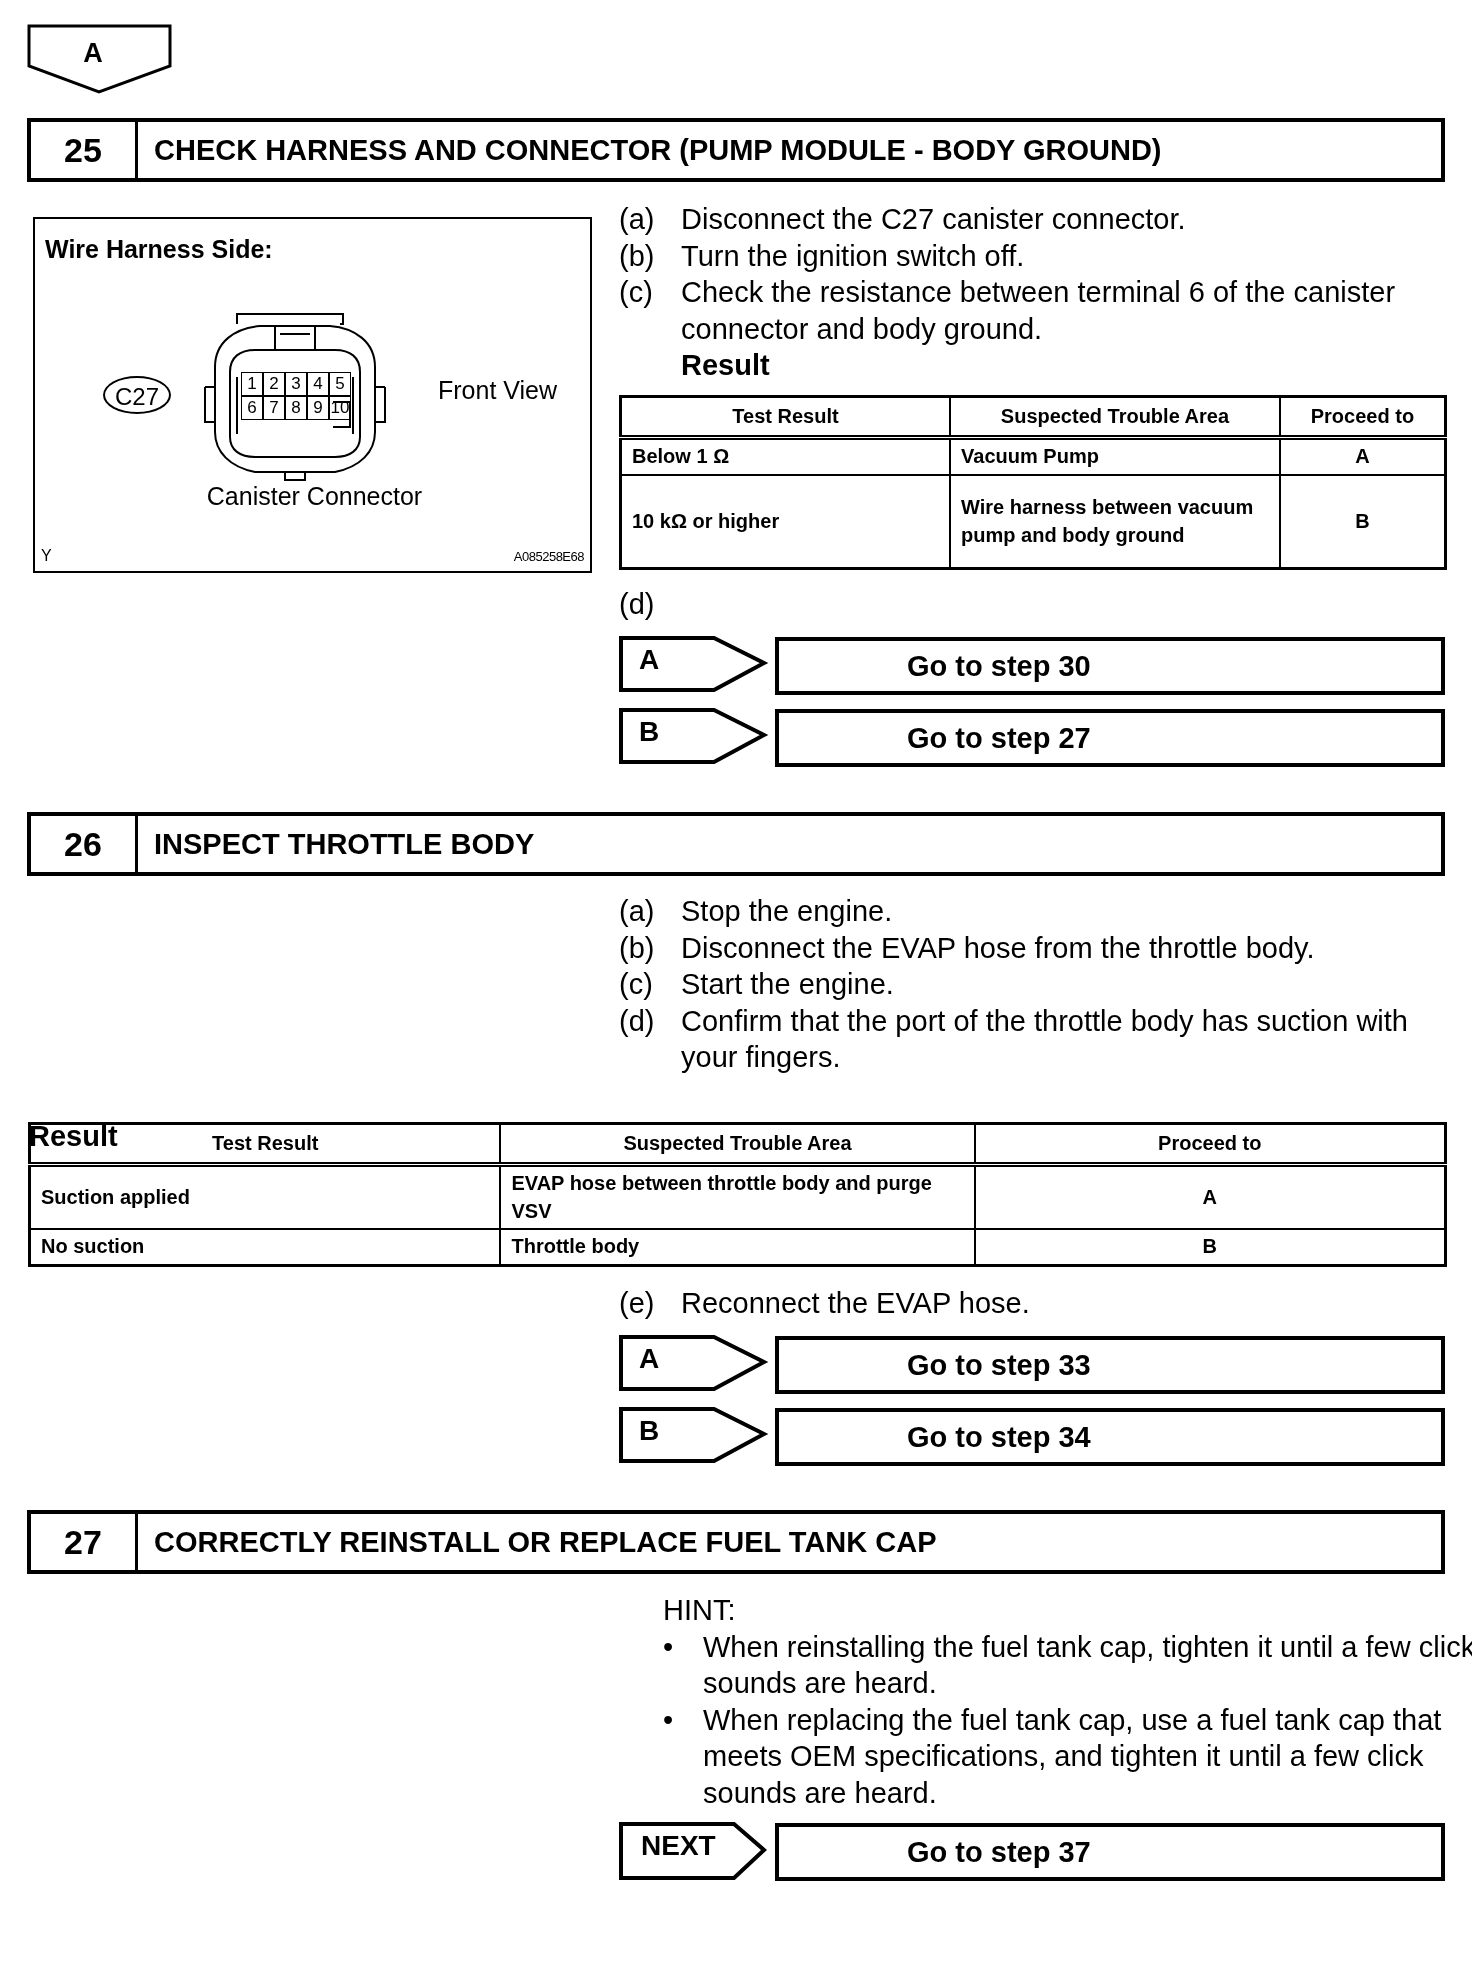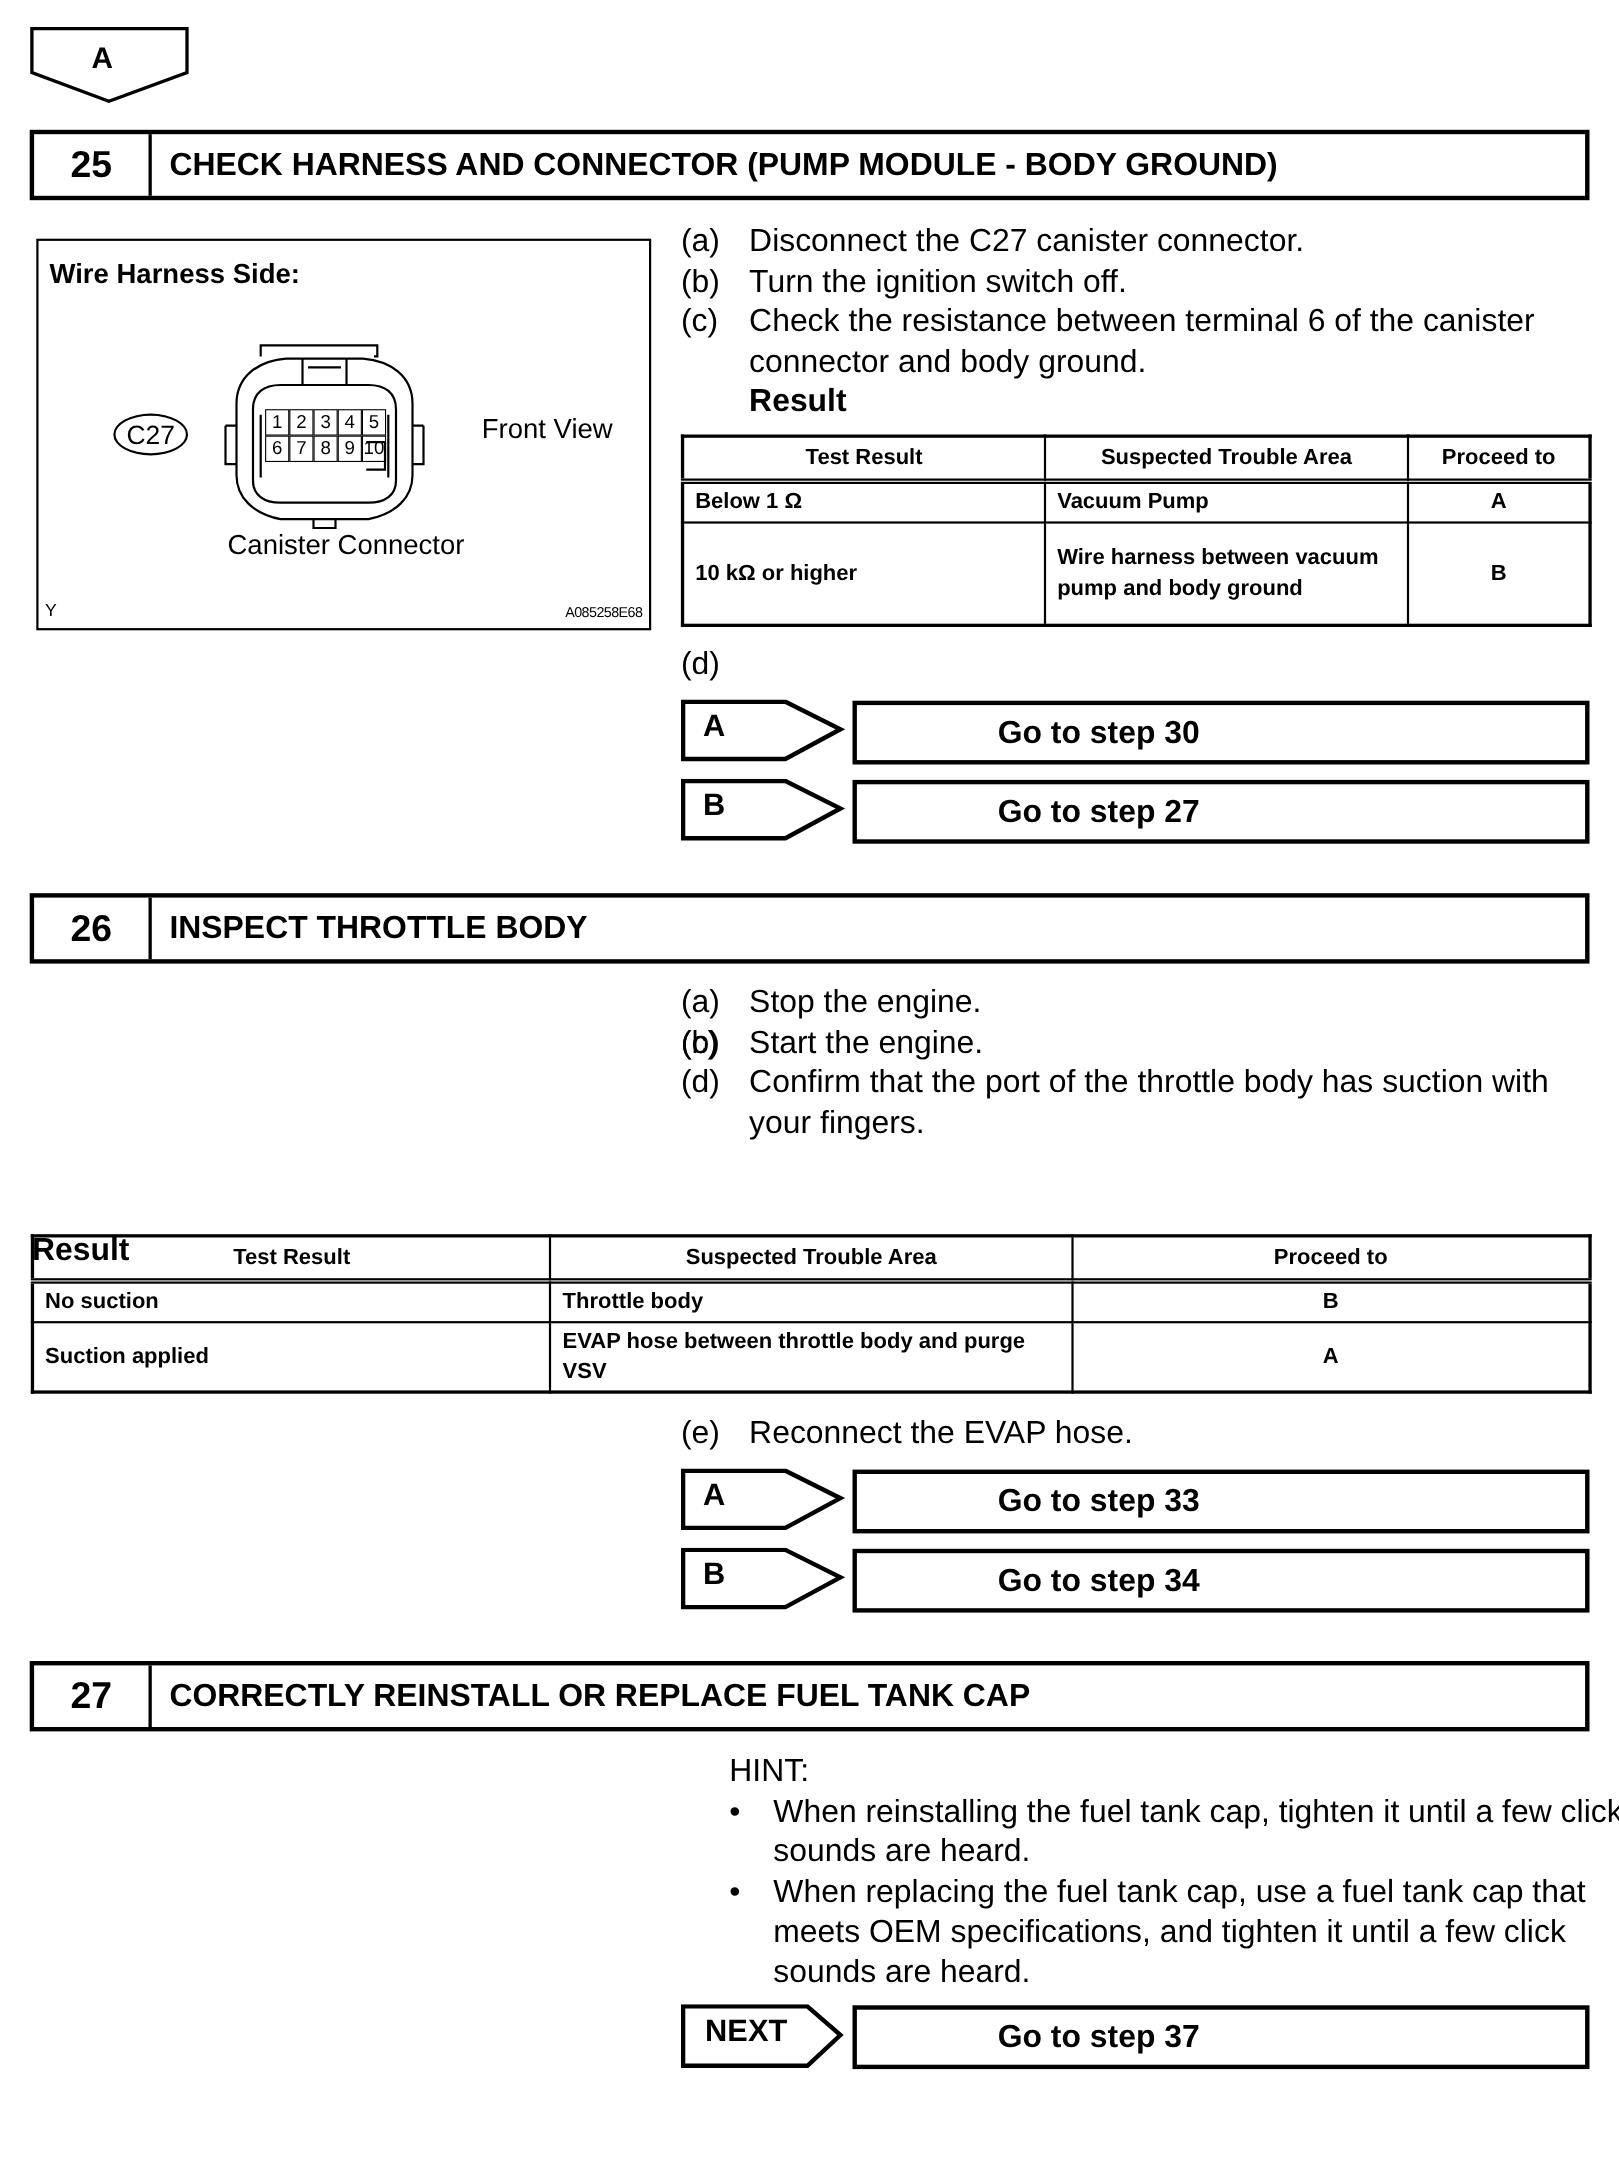--- a/index.html
+++ b/index.html
@@ -169,51 +169,51 @@
     </div>
 </div>
 
 <div class="abs step-header" style="top:812px;">
   <div class="step-num">26</div>
   <div class="step-title">INSPECT THROTTLE BODY</div>
 </div>
 
 <div class="abs instr" style="top:893px;width:826px;">
   <div class="row"><span class="lbl">(a)</span><span>Stop the engine.</span></div>
-  <div class="row"><span class="lbl">(b)</span></div>
+  <div class="row"><span class="lbl">(b)</span><span>Disconnect the EVAP hose from the throttle body.</span></div>
   <div class="row"><span class="lbl">(c)</span><span>Start the engine.</span></div>
   <div class="row"><span class="lbl">(d)</span><span>Confirm that the port of the throttle body has suction with your fingers.</span></div>
 </div>
 
 <div class="abs result-lbl" style="left:29px;top:1076px;">Result</div>
 
 <table class="res" style="left:28px;top:1122px;width:1419px;">
   <colgroup>
       <col style="width:472px">
       <col style="width:475px">
       <col style="width:472px">
     </colgroup>
   <thead>
     <tr>
       <th>Test Result</th>
       <th>Suspected Trouble Area</th>
       <th>Proceed to</th>
     </tr>
   </thead>
   <tbody>
+    <tr style="height:64px;">
+      <td>Suction applied</td>
+      <td style="line-height:28px;">EVAP hose between throttle body and purge VSV</td>
+      <td class="center">A</td>
+    </tr>
     <tr style="height:37px;">
       <td>No suction</td>
       <td>Throttle body</td>
       <td class="center">B</td>
     </tr>
-    <tr style="height:64px;">
-      <td>Suction applied</td>
-      <td style="line-height:28px;">EVAP hose between throttle body and purge VSV</td>
-      <td class="center">A</td>
-    </tr>
   </tbody>
 </table>
 
 <div class="abs instr" style="top:1285px;">
   <div class="row"><span class="lbl">(e)</span><span>Reconnect the EVAP hose.</span></div>
 </div>
 
 <div class="abs goto" style="top:1335px;">
   <svg class="tag" width="150" height="60">
       <polygon points="2,2 95,2 145,27 95,54 2,54" fill="#fff" stroke="#000" stroke-width="4"></polygon>

